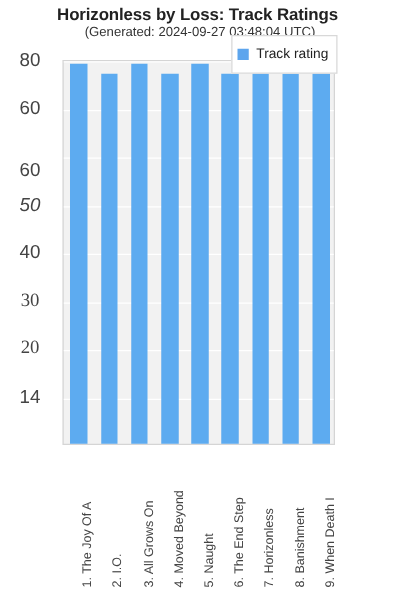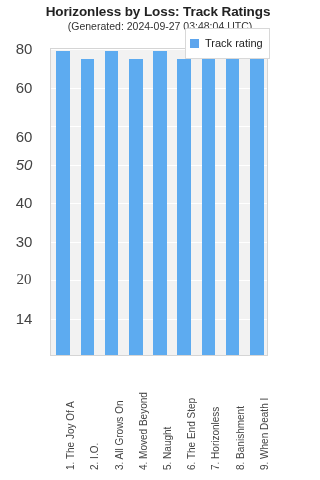--- a/index.html
+++ b/index.html
@@ -168,21 +168,21 @@
         <div class="bar" title="6. The End Step: 77" style="left: 126.44px; width: 13.5644px; height: 296.45px; background: rgb(93, 171, 240);"></div>
         <div class="bar" title="7. Horizonless: 79" style="left: 150.662px; width: 13.5644px; height: 304.15px; background: rgb(93, 171, 240);"></div>
         <div class="bar" title="8. Banishment: 77" style="left: 174.884px; width: 13.5644px; height: 296.45px; background: rgb(93, 171, 240);"></div>
         <div class="bar" title="9. When Death I: 77.5" style="left: 199.107px; width: 13.5644px; height: 298.375px; background: rgb(93, 171, 240);"></div>
       </div>
   </div>
 
   <div class="y-axis-labels" id="y-axis-labels">
       <div class="ytick-label" style="top: 269.5px;">14</div>
       <div class="ytick-label" style="top: 231px; font-family: Liberation Serif, serif;">20</div>
-      <div class="ytick-label" style="top: 192.5px;">30</div>
+      <div class="ytick-label" style="top: 192.5px; font-family: Liberation Serif, serif;">30</div>
       <div class="ytick-label" style="top: 154px;">40</div>
       <div class="ytick-label" style="top: 115.5px; font-style: italic;">50</div>
       <div class="ytick-label" style="top: 88px;">60</div>
       <div class="ytick-label" style="top: 38.5px;">60</div>
       <div class="ytick-label" style="top: 0px;">80</div>
     </div>
 
   <div class="x-axis-labels" id="x-axis-labels">
       <div class="xtick-wrap" style="left: 12.1111px;">
         <div class="xtick-label" style="left: 4px; top: 112px;">1. The Joy Of A</div>

